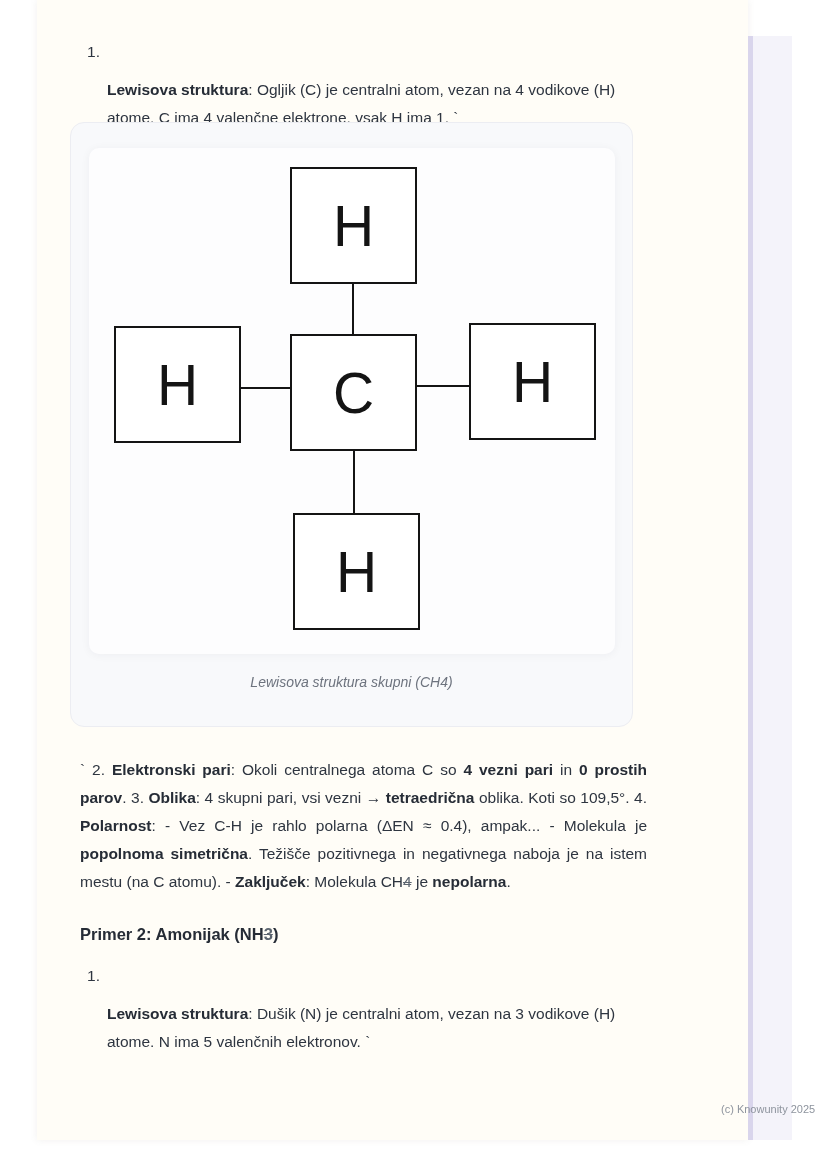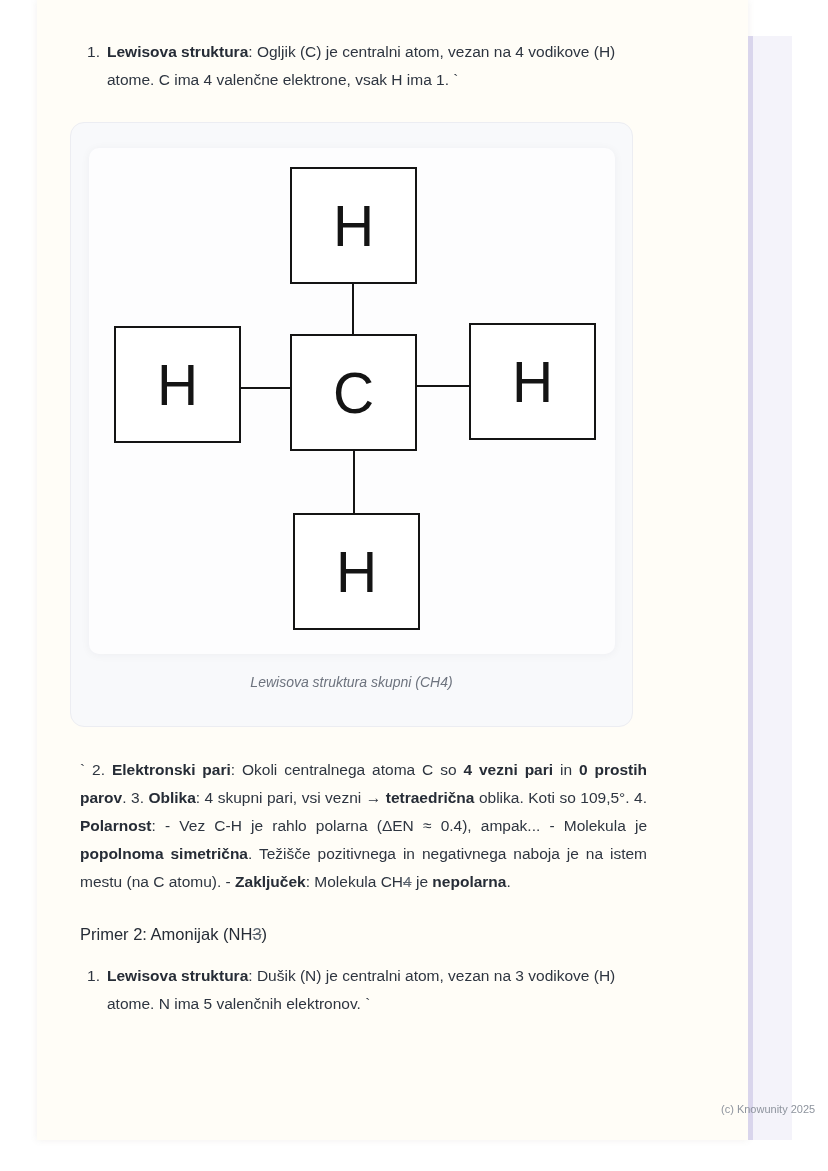--- a/index.html
+++ b/index.html
@@ -25,24 +25,24 @@
     width:44px; height:1104px;
     background:#f4f3fa;
     border-left:5px solid #d9d5ec;
   }
   
   .tblock { position:absolute; font-size:15.5px; line-height:28px; color:#2e3540; }
   .b { font-weight:700; color:#262c36; }
   .strike { text-decoration:line-through; color:#5c6570; }
   .li { display:flex; }
   .li .num { width:20px; flex:0 0 auto; text-align:right; margin-right:7px; }
-  .li .litext { width:545px; }
+  .li .litext { width:545px;margin-top:38px; }
   .para { width:567px; text-align:justify; }
   .hd { font-size:16.5px; font-weight:700; }
-  .hd .b { font-weight:400; }
+  .hd .b { font-weight:700; }
   
   .figure-card {
     position:absolute;
     left:70px; top:122px;
     width:563px; height:605px;
     background:#f8f9fb;
     border:1px solid #ecedf2;
     border-radius:14px;
   }
   .figure-panel {

